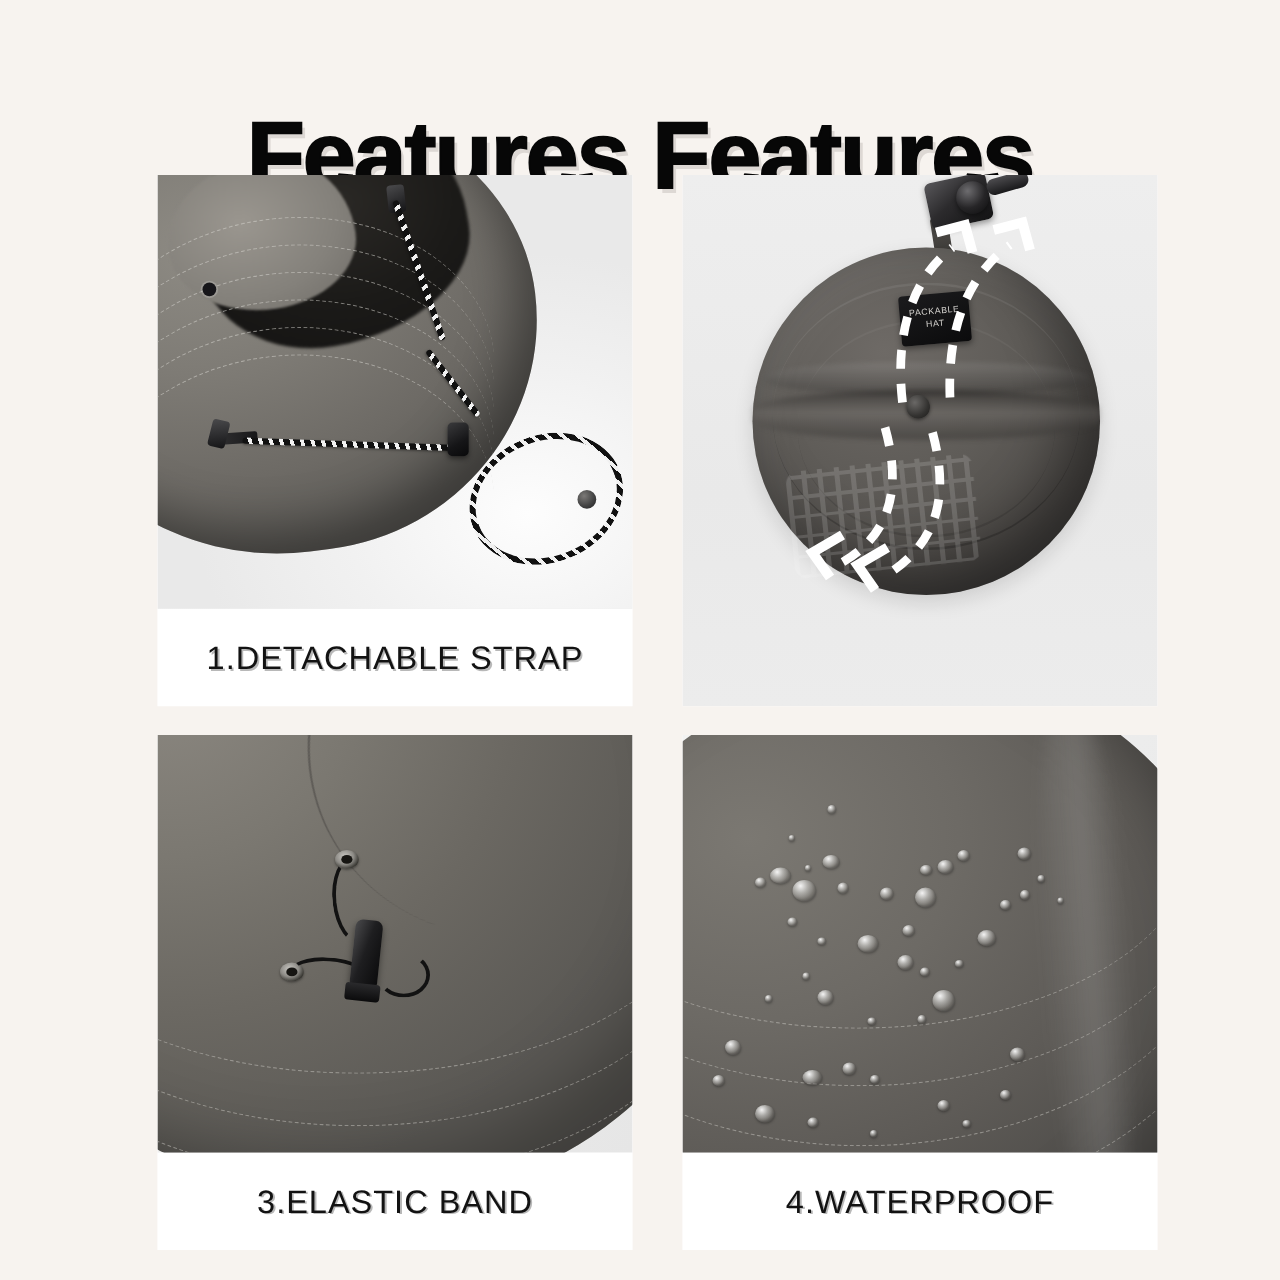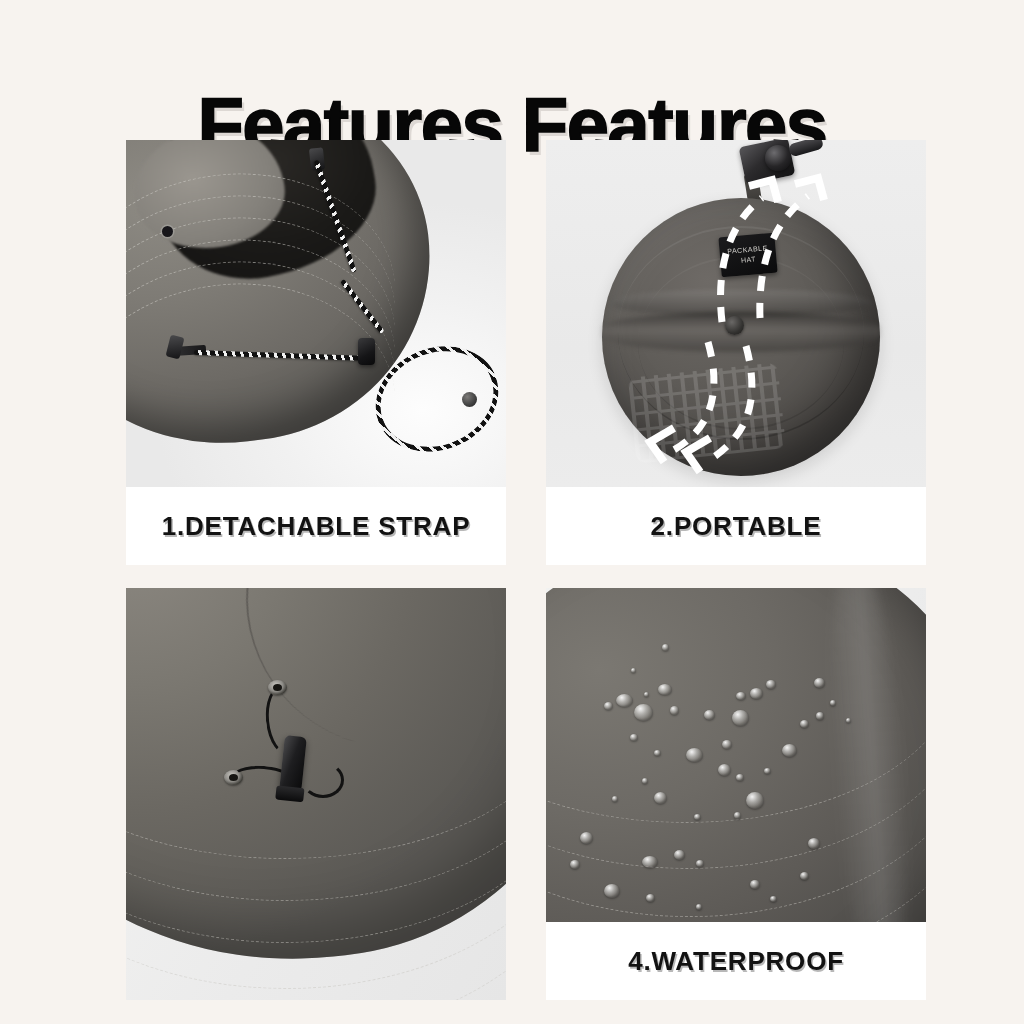--- a/index.html
+++ b/index.html
@@ -65,21 +65,21 @@
   .caption {
     flex: 0 0 78px;
     background: #ffffff;
     display: flex;
     align-items: center;
     justify-content: center;
   }
   .caption-text {
     font-family: "Liberation Sans", sans-serif;
     font-size: 26px;
-    font-weight: 700;
+    font-weight: 400;
     letter-spacing: 0.8px;
     color: #121212;
     text-shadow: 1.5px 1.5px 0 rgba(0,0,0,0.28);
     white-space: nowrap;
   }
 
   
   .p1 { background: #ededed; }
   .p1-bg {
     position: absolute; inset: 0;
@@ -479,23 +479,20 @@
         <polyline points="249,44 272,38 278,60" fill="none" stroke="#ffffff" stroke-width="8"></polyline>
 
         <g fill="none" stroke="#ffffff" stroke-width="7" stroke-linecap="butt" stroke-dasharray="15 12">
           <path d="M162,202 C176,252 166,290 124,312"></path>
           <path d="M200,206 C214,258 204,296 160,322"></path>
         </g>
         <polyline points="128,288 104,302 118,322" fill="none" stroke="#ffffff" stroke-width="8"></polyline>
         <polyline points="164,298 140,312 154,332" fill="none" stroke="#ffffff" stroke-width="8"></polyline>
       </svg>
     </div>
-    <div class="caption">
-      <span class="caption-text">2.PORTABLE</span>
-    </div>
   </div>
 
   <div class="feature-card">
     <div class="photo p3">
       <div class="p3-bg"></div>
       <div class="p3-hat"></div>
       <div class="p3-crown-seam"></div>
 
       <div class="stitch-arc" style="left:-120px; top:-30px;  width:560px; height:300px;"></div>
       <div class="stitch-arc" style="left:-126px; top:-18px;  width:572px; height:330px;"></div>
@@ -507,20 +504,23 @@
       <div class="stitch-arc" style="left:-162px; top:84px;   width:644px; height:520px;"></div>
 
       <div class="p3-eyelet" style="left:142px; top:92px;"></div>
       <div class="p3-eyelet" style="left:98px;  top:182px;"></div>
 
       <div class="p3-cord" style="left:140px; top:96px; width:34px; height:66px; border-color:transparent transparent transparent #121212; transform:rotate(-6deg);"></div>
       <div class="p3-cord" style="left:104px; top:178px; width:60px; height:24px; border-color:#121212 transparent transparent transparent; transform:rotate(4deg);"></div>
       <div class="p3-cord" style="left:176px; top:174px; width:36px; height:30px; border-color:transparent #121212 #121212 transparent;"></div>
 
       <div class="p3-cordlock"></div>
+    </div>
+    <div class="caption">
+      <span class="caption-text">3.ELASTIC BAND</span>
     </div>
   </div>
 
   <div class="feature-card">
     <div class="photo p4">
       <div class="p4-bg"></div>
       <div class="p4-hat"></div>
       <div class="p4-edge"></div>
 
       <div class="stitch-arc" style="left:-130px; top:-66px; width:540px; height:300px;"></div>

